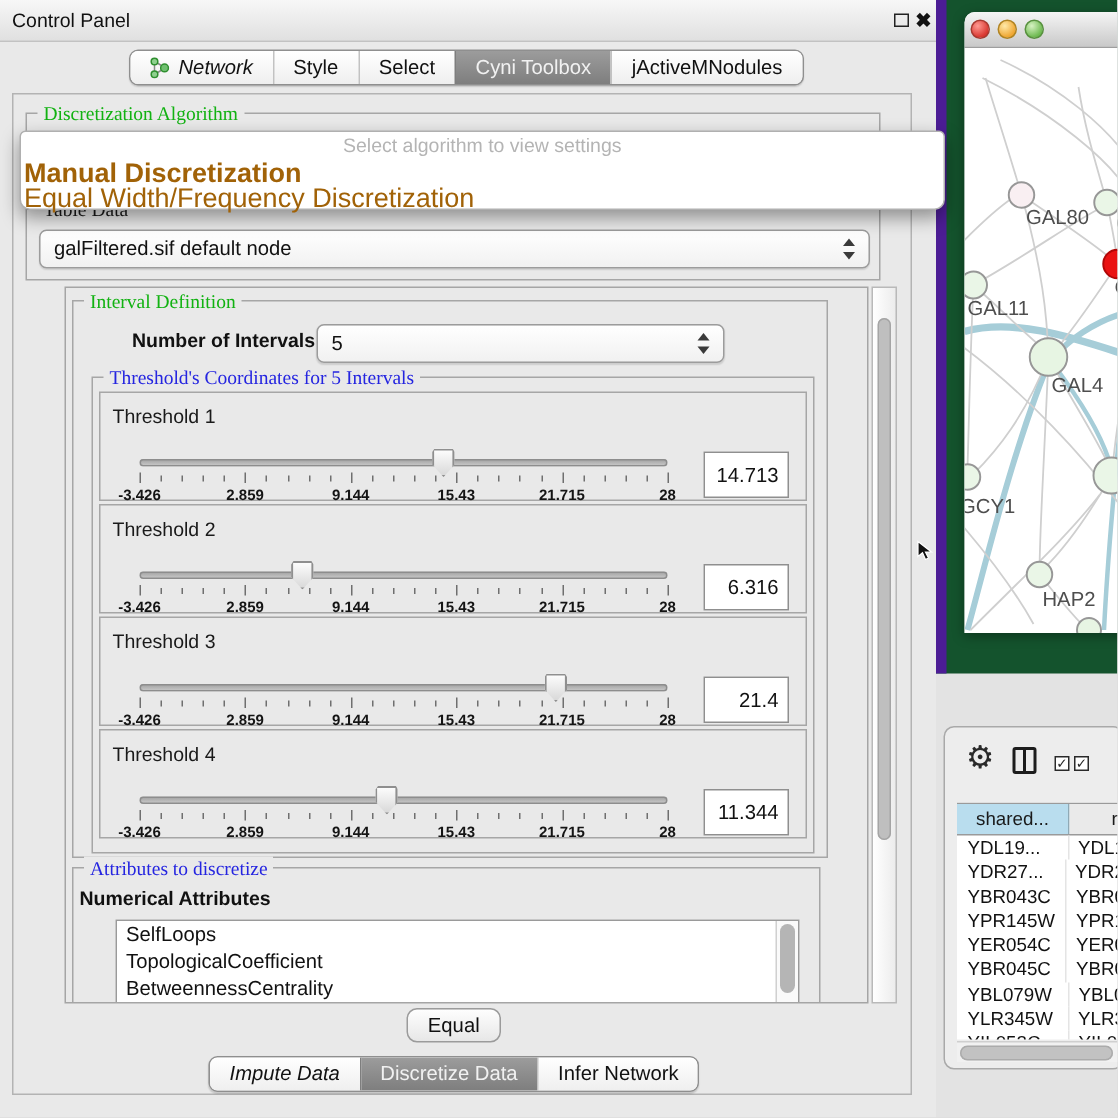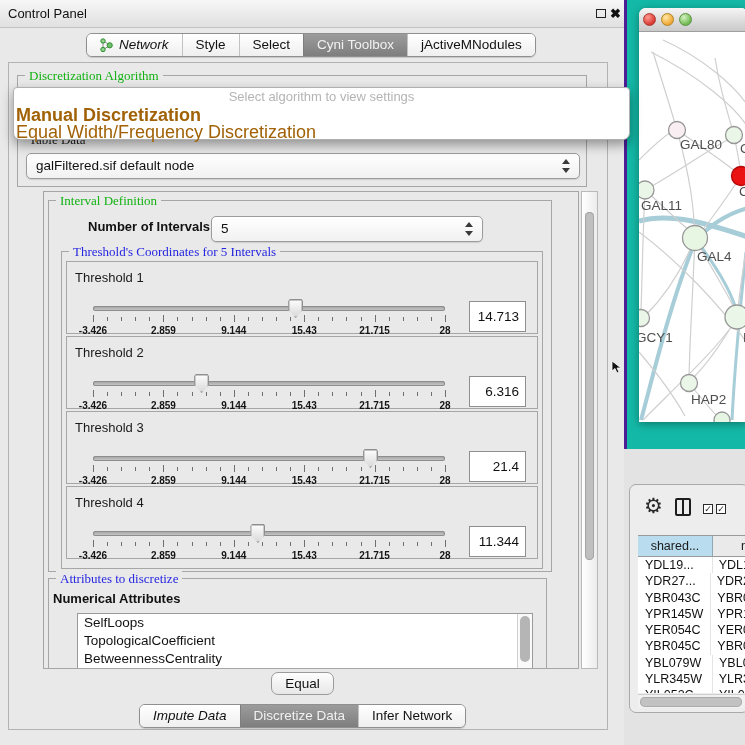--- a/index.html
+++ b/index.html
@@ -79,21 +79,21 @@
   .attr-item { padding-left:6px; line-height:18px; font-size:13.5px; color:#111; }
   .attr-scrollbar { position:absolute; right:0; top:0; bottom:0; width:15px; background:#fafafa; border-left:1px solid #d0d0d0; }
   .attr-thumb { position:absolute; left:2px; top:2px; width:10px; height:46px; border-radius:5px; background:#b5b5b5; }
   .vscroll { position:absolute; left:572px; top:128px; width:17px; height:478px;
     background:linear-gradient(to right,#ffffff,#ececec); border:1px solid #b9b9b9; }
   .vthumb { position:absolute; left:3px; top:20px; width:9px; height:348px; border-radius:5px; background:#bfbfbf; box-shadow:inset 0 0 0 1px #a5a5a5; }
   .apply-btn { position:absolute; left:262px; top:609px; width:63px; height:23px; border:1px solid #9b9b9b; border-radius:7px;
     background:linear-gradient(#fefefe,#e7e7e7); font-family:"Liberation Sans",sans-serif; font-size:13.5px; color:#111; }
   
   #right-side { position:absolute; left:624px; top:0; width:121px; height:745px; background:#e3e3e3; }
-  .blue-area { position:absolute; left:0; top:0; width:121px; height:449px; background:#14b8a6; border-left:3px solid #4c1d95; }
+  .blue-area { position:absolute; left:0; top:0; width:121px; height:449px; background:#14532d; border-left:7px solid #4c1d95; }
   .net-window { position:absolute; left:12px; top:8px; width:109px; height:414px; border-radius:7px 7px 0 0;
     overflow:hidden; background:#fff; box-shadow:0 2px 8px rgba(0,0,0,.35); }
   .net-titlebar { position:relative; height:24px; background:linear-gradient(#f5f5f5,#c9c9c9); border-bottom:1px solid #9e9e9e; }
   .tl { position:absolute; top:5px; width:13px; height:13px; border-radius:50%; }
   .tl.red { left:4px; background:radial-gradient(circle at 35% 30%, #ff9a92, #d93831 70%); border:1px solid #a83a30; }
   .tl.yellow { left:22px; background:radial-gradient(circle at 35% 30%, #ffe9a8, #efa733 70%); border:1px solid #b08423; }
   .tl.green { left:40px; background:radial-gradient(circle at 35% 30%, #d6f2c2, #6fba52 70%); border:1px solid #58913f; }
   .net-canvas { position:absolute; left:0; top:24px; width:109px; height:390px; background:#fff; }
   .edge { fill:none; stroke:#cfcfcf; stroke-width:1.2; }
   .tedge { fill:none; stroke:#a6cdd8; }

